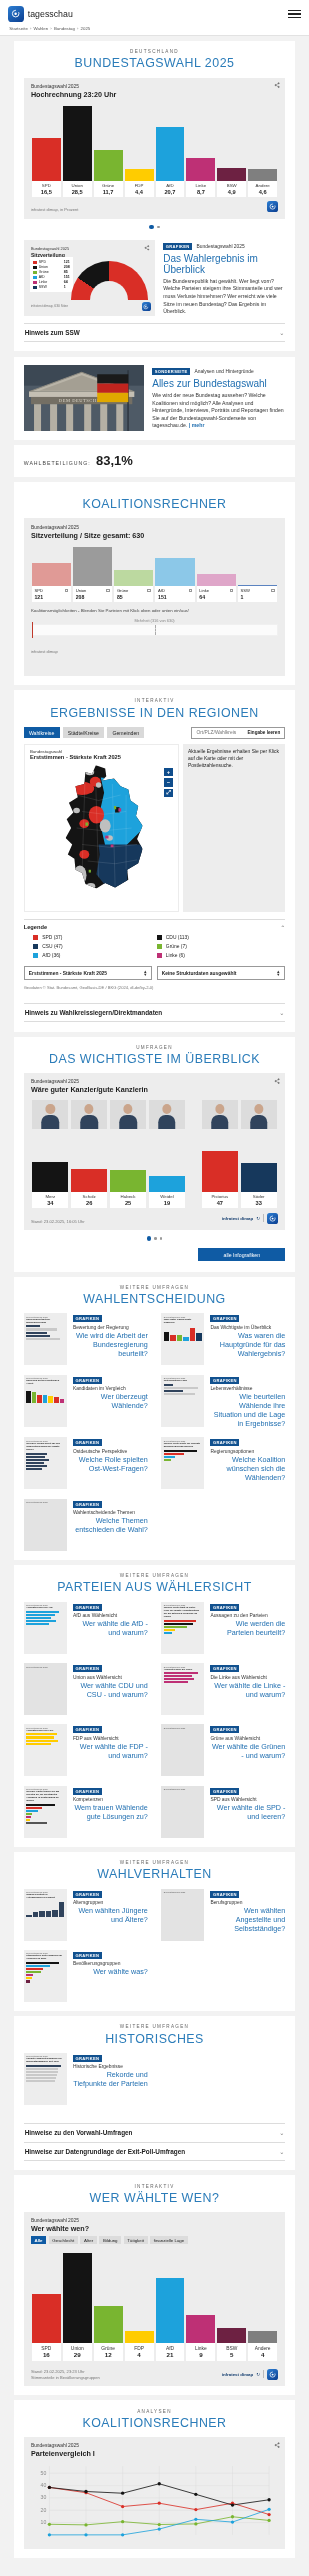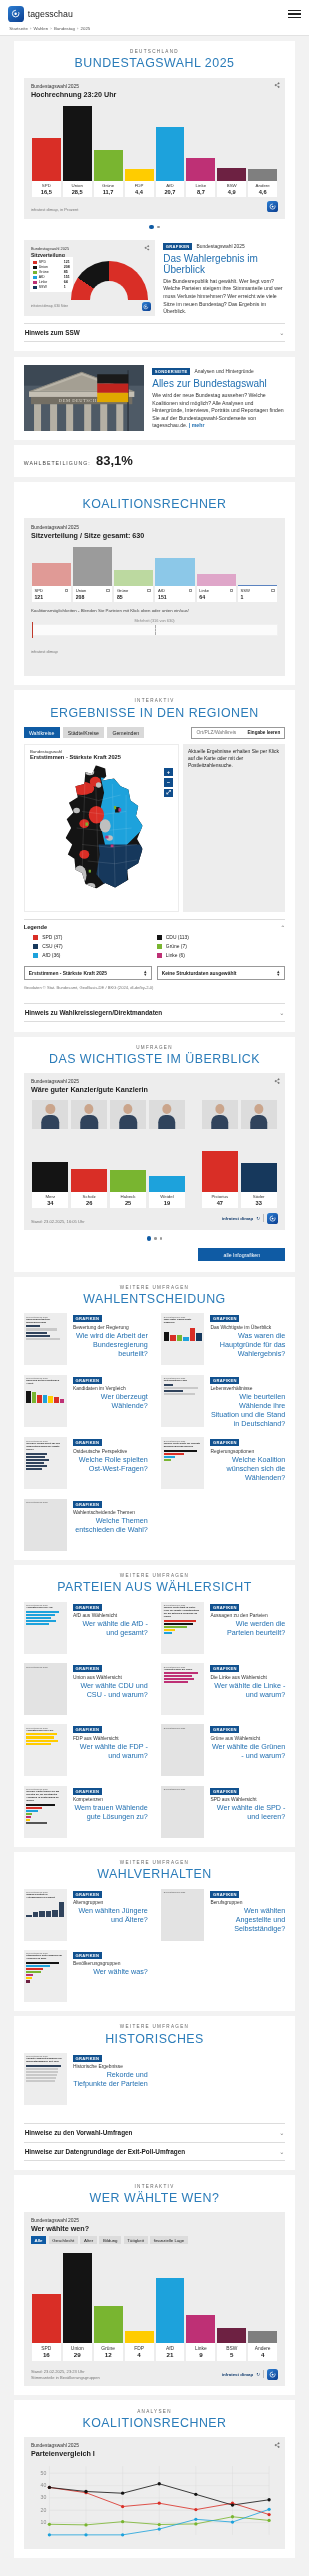--- a/index.html
+++ b/index.html
@@ -805,21 +805,21 @@
           <div class="tb">
             <div class="hb" style="background: rgb(48, 67, 92); width: 9.3px;"></div>
             <div class="hb" style="background: rgb(201, 201, 201); width: 34px;"></div>
             <div class="hb" style="background: rgb(48, 67, 92); width: 19.6px;"></div>
             <div class="hb" style="background: rgb(201, 201, 201); width: 31px;"></div>
           </div>
         </div>
         <div class="tc-body">
           <span class="badge">GRAFIKEN</span>
           <div class="tc-cat">Lebensverhältnisse</div>
-          <div class="tc-head">Wie beurteilen Wählende ihre Situation und die Stand in Deutschland?</div>
+          <div class="tc-head">Wie beurteilen Wählende ihre Situation und die Lage in Ergebnisse?</div>
         </div>
       </div>
 
       <div class="tcard">
         <div class="thumb ost">
           <div class="th-pre">Bundestagswahl 2025</div>
           <div class="th-title">Welches Thema spielt für Ihre Wahlentscheidung die größte Rolle?</div>
           <div class="tb">
             <div class="hb" style="background: rgb(48, 67, 92); width: 20.6px;"></div>
             <div class="hb" style="background: rgb(48, 67, 92); width: 18.5px;"></div>
@@ -882,21 +882,21 @@
             <div class="hb" style="background: rgb(29, 162, 220); width: 33px;"></div>
             <div class="hb" style="background: rgb(29, 162, 220); width: 29px;"></div>
             <div class="hb" style="background: rgb(29, 162, 220); width: 25px;"></div>
             <div class="hb" style="background: rgb(29, 162, 220); width: 30px;"></div>
             <div class="hb" style="background: rgb(29, 162, 220); width: 23px;"></div>
           </div>
         </div>
         <div class="tc-body">
           <span class="badge">GRAFIKEN</span>
           <div class="tc-cat">AfD aus Wählersicht</div>
-          <div class="tc-head">Wer wählte die AfD - und gesamt?</div>
+          <div class="tc-head">Wer wählte die AfD - und warum?</div>
         </div>
       </div>
 
       <div class="tcard">
         <div class="thumb parties">
           <div class="th-pre">Bundestagswahl 2025</div>
           <div class="th-title">Welche Partei trägt in erster Linie die größte Verantwortung für die aktuellen Probleme im Land?</div>
           <div class="tb">
             <div class="hb" style="background: rgb(217, 46, 38); width: 32px;"></div>
             <div class="hb" style="background: rgb(20, 20, 20); width: 29px;"></div>

